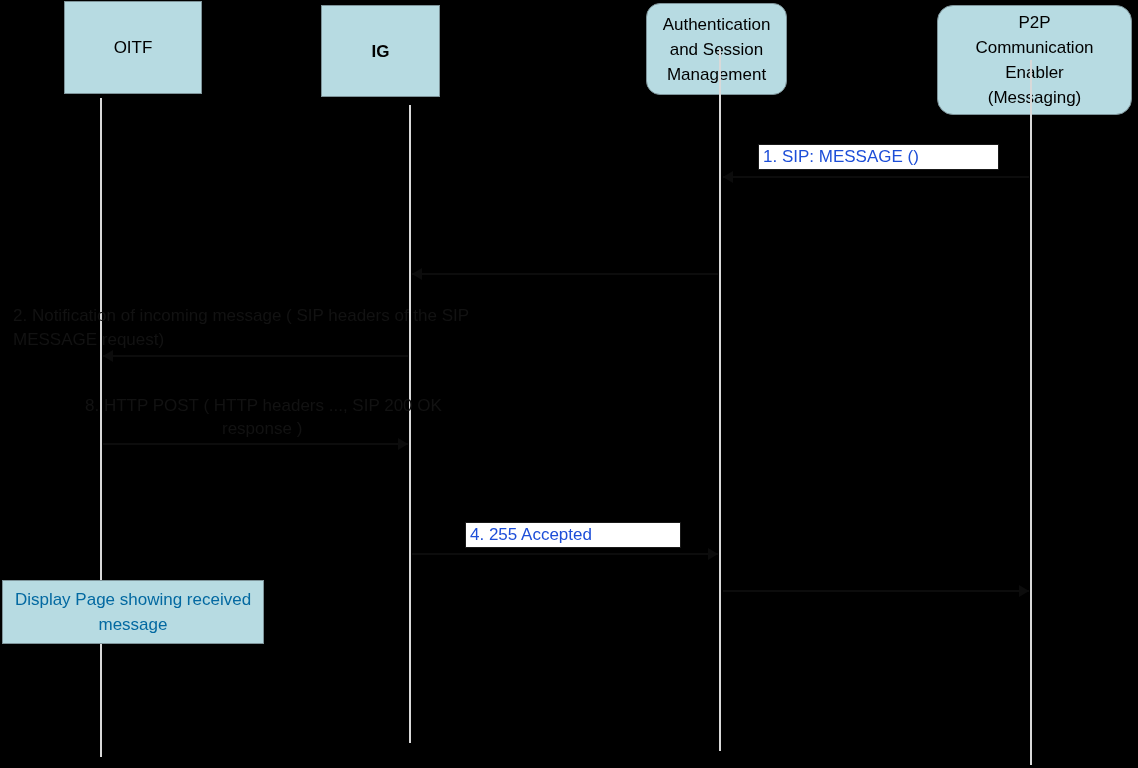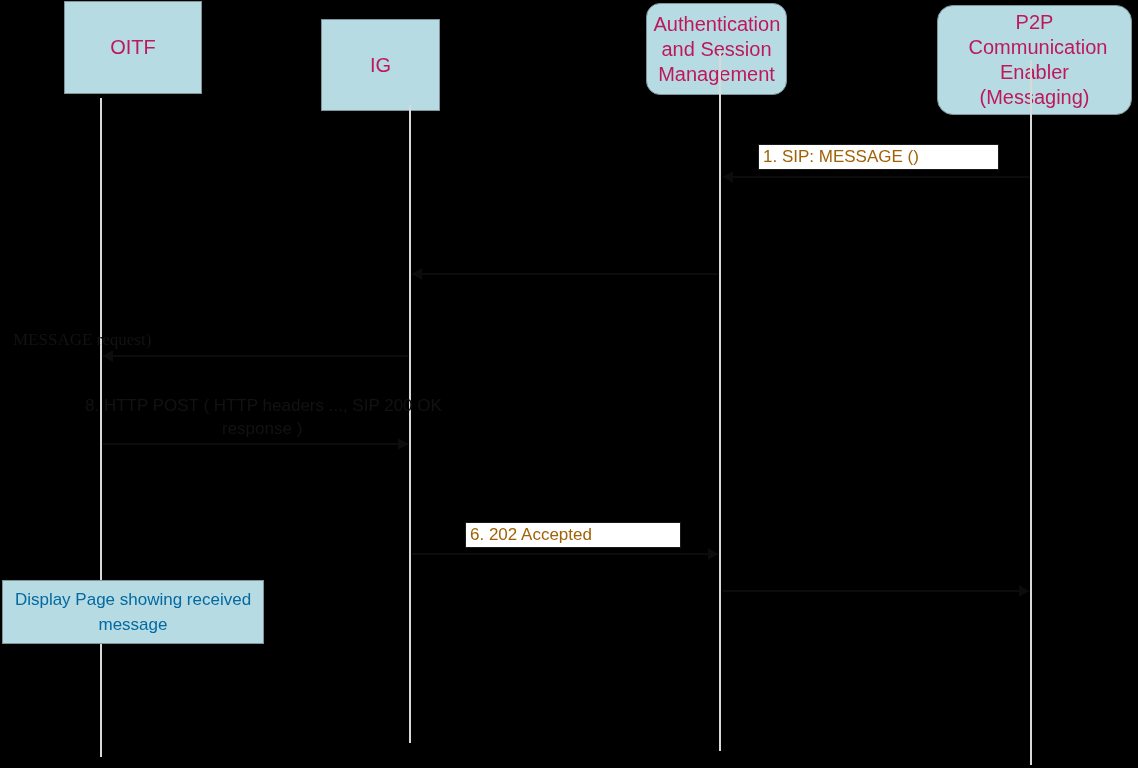--- a/index.html
+++ b/index.html
@@ -4,54 +4,54 @@
 <style>
   html,body{margin:0;padding:0;background:#000;}
   .stage{
     position:relative;width:1138px;height:768px;background:#000;overflow:hidden;
     font-family:"Liberation Sans", sans-serif;color:#000;
   }
   
   .actor{
     position:absolute;background:#b7dbe2;border:1px solid #7e949a;
     display:flex;align-items:center;justify-content:center;
-    text-align:center;font-size:20px;line-height:25px;color:#be185d;
+    text-align:center;font-size:17px;line-height:25px;color:#000000;
     box-sizing:border-box;z-index:3;
   }
   .actor .inner{display:block;}
   .actor.oitf{left:40px;top:1px;width:138px;height:93px;margin-left:24px;}
-  .actor.ig{left:321px;top:19px;width:119px;height:92px;}
+  .actor.ig{left:321px;top:5px;width:119px;height:92px;font-weight:bold;}
   .actor.asm{left:646px;top:3px;width:141px;height:92px;border-radius:14px;z-index:2;}
   .actor.asm .inner{width:126px;}
   .actor.p2p{left:937px;top:5px;width:195px;height:110px;border-radius:16px;z-index:2;}
   .actor.p2p .inner{width:132px;}
   
   .lifeline{position:absolute;width:2px;background:#d9d9d9;z-index:4;}
   .lifeline.oitf{left:100px;top:98px;height:659px;}
   .lifeline.ig{left:409px;top:105px;height:638px;}
   .lifeline.asm{left:719px;top:50px;height:701px;}
   .lifeline.p2p{left:1030px;top:60px;height:705px;}
   
   .msglabel{
     position:absolute;background:#fff;border:1px solid #1a1a1a;
-    color:#a16207;font-size:17px;line-height:24px;
+    color:#1d4ed8;font-size:17px;line-height:24px;
     padding:0 0 0 4px;box-sizing:border-box;white-space:nowrap;overflow:hidden;
     z-index:6;
   }
   .msglabel.l1{left:758px;top:144px;width:241px;height:26px;}
   .msglabel.l2{left:443px;top:240px;width:243px;height:27px;}
   .msglabel.l3{left:465px;top:522px;width:216px;height:26px;}
   .msglabel.l4{left:766px;top:559px;width:217px;height:27px;}
   
   .hiddentext{
     position:absolute;color:#121212;font-size:17px;line-height:24px;
     white-space:nowrap;z-index:5;
   }
   .ht-m2a{left:13px;top:304px;}
-  .ht-m2b{left:13px;top:328px;font-family:Liberation Serif, serif;}
+  .ht-m2b{left:13px;top:328px;}
   .ht-m3a{left:85px;top:394px;}
   .ht-m3b{left:222px;top:417px;}
   
   .arrow{position:absolute;height:2px;background:#0c0c0c;z-index:4;}
   .arrow .head{
     position:absolute;top:-5px;width:0;height:0;
     border-top:6px solid transparent;border-bottom:6px solid transparent;
   }
   .arrow .head.left{left:0;border-right:10px solid #0c0c0c;}
   .arrow .head.right{right:0;border-left:10px solid #0c0c0c;}
@@ -105,21 +105,22 @@
       <span class="head right"></span>
     </div>
   <div class="arrow a5">
       <span class="head right"></span>
     </div>
   <div class="arrow a6">
       <span class="head right"></span>
     </div>
 
   <div class="msglabel l1">1. SIP: MESSAGE ()</div>
-  <div class="msglabel l3">6. 202 Accepted</div>
+  <div class="msglabel l3">4. 255 Accepted</div>
 
+  <div class="hiddentext ht-m2a">2. Notification of incoming message ( SIP headers of the SIP</div>
   <div class="hiddentext ht-m2b">MESSAGE request)</div>
   <div class="hiddentext ht-m3a">8. HTTP POST ( HTTP headers ..., SIP 200 OK</div>
   <div class="hiddentext ht-m3b">response )</div>
 
   <div class="notebox">Display Page showing received message</div>
 
 </div>
 
 </body></html>

